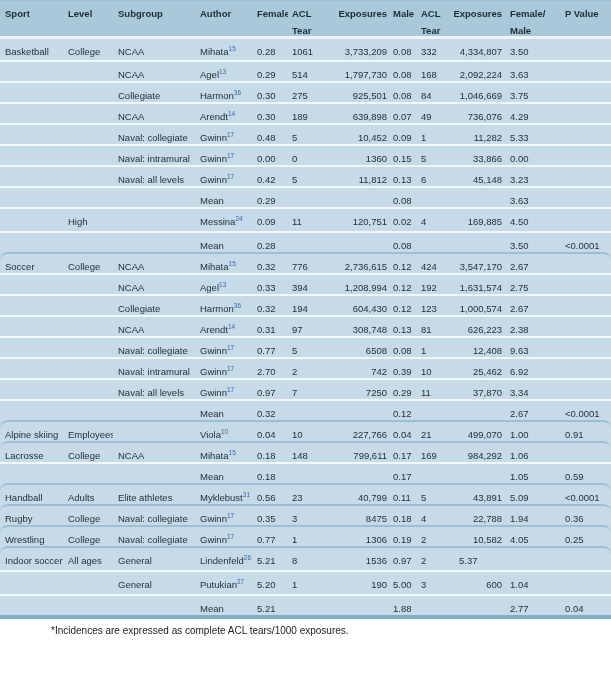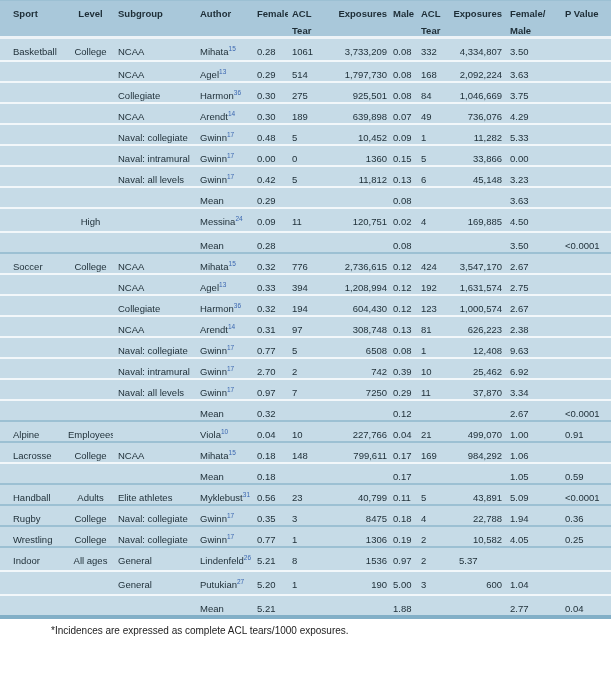--- a/index.html
+++ b/index.html
@@ -10,24 +10,24 @@
   html,body{margin:0;padding:0;background:#ffffff;}
   body{width:611px;font-family:"Liberation Sans",sans-serif;color:var(--text);}
   .table{width:611px;border-top:1px solid var(--section-divider);border-bottom:4px solid var(--bottom-band);}
   .grid{display:grid;grid-template-columns:63px 50px 82px 58px 35px 37px 63px 28px 36px 51px 55px 53px;}
   .thead{background:var(--header-bg);height:38px;border-bottom:3px solid var(--header-band);box-sizing:border-box;font-weight:bold;font-size:9.5px;line-height:17px;}
   .thead .cell{padding-top:4px;}
   .tbody{background:var(--row-bg);}
   .row{height:21px;box-sizing:border-box;font-size:9.5px;line-height:17px;background:var(--row-bg);}
   .row.tall{height:24px;}
   .row:not(:first-child){border-top:2px solid var(--row-divider);}
-  .row.section{border-top:2px solid var(--section-divider);}
+  .row.section{border-top:2px solid var(--section-divider);border-radius:8px;}
   .cell{padding-top:4px;overflow:hidden;}
-  .c-sport{padding-left:13px;}
-  .c-level{padding-left:5px;text-align:center;}
+  .c-sport{padding-left:5px;}
+  .c-level{padding-left:5px;}
   .c-subgroup{padding-left:5px;}
   .c-author{padding-left:5px;white-space:nowrap;}
   .c-female{padding-left:4px;}
   .c-f_acl{padding-left:4px;}
   .c-f_exp{text-align:right;padding-right:1px;}
   .c-male{padding-left:5px;}
   .c-m_acl{padding-left:5px;}
   .c-m_exp{text-align:right;padding-right:1px;}
   .c-fm{padding-left:7px;}
   .c-p{padding-left:7px;}

